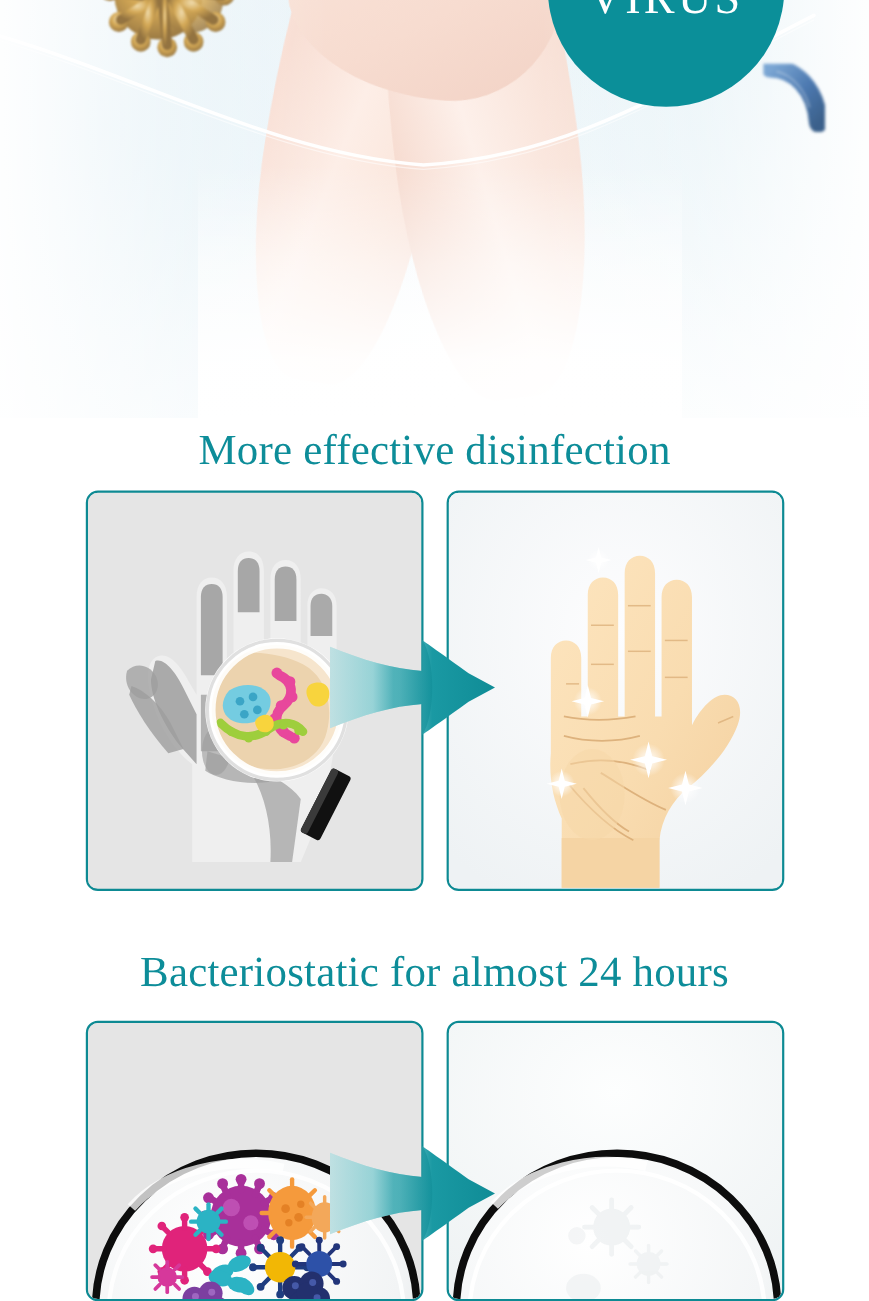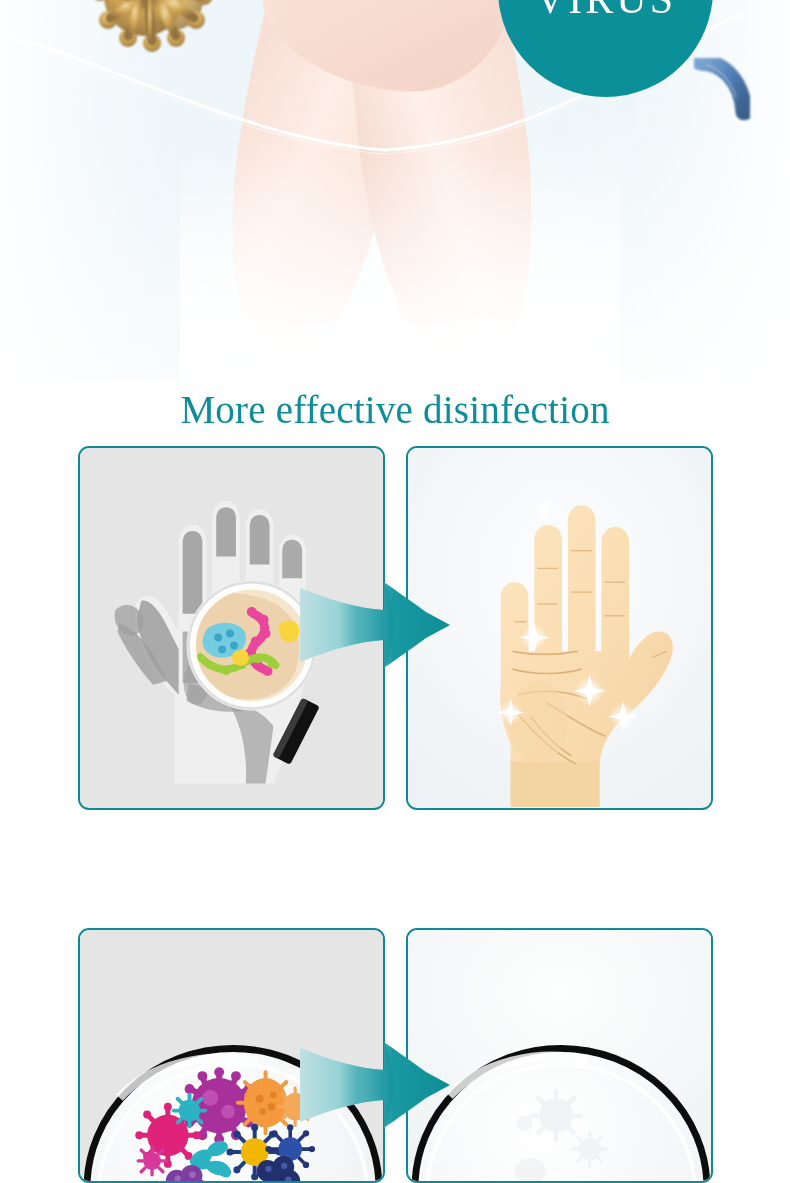--- a/index.html
+++ b/index.html
@@ -343,20 +343,21 @@
         <stop offset="100%" stop-color="#0f8c96"></stop>
       </linearGradient>
     </defs>
     <path d="M0 28 C30 40 56 48 84 50 L84 22
              C84 22 104 36 126 52 L150 65
              L126 78 C104 94 84 108 84 108 L84 80
              C56 82 30 90 0 102 Z" fill="url(#arrG1)"></path>
     <path d="M84 22 C96 40 96 90 84 108 L84 80 C56 82 30 90 0 102 L0 28 C30 40 56 48 84 50 Z" fill="url(#arrG1)" opacity=".55"></path>
   </svg>
 
+  <div class="section-title title-2">Bacteriostatic for almost 24 hours</div>
 
   <div class="panel row2 col-l grey">
     <svg class="panel-inner" viewBox="0 0 307 255" preserveAspectRatio="xMidYMid slice">
       <defs>
         <radialGradient id="dishG" cx="40%" cy="30%" r="80%">
           <stop offset="0%" stop-color="#ffffff"></stop>
           <stop offset="70%" stop-color="#f2f4f5"></stop>
           <stop offset="100%" stop-color="#dfe3e5"></stop>
         </radialGradient>
       </defs>

